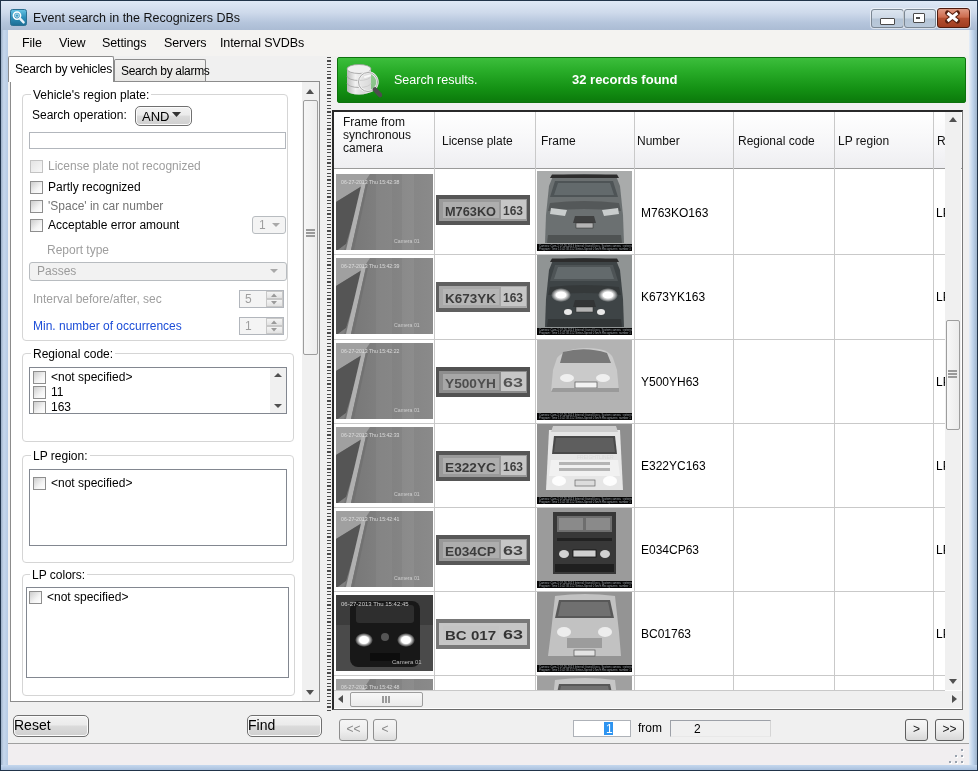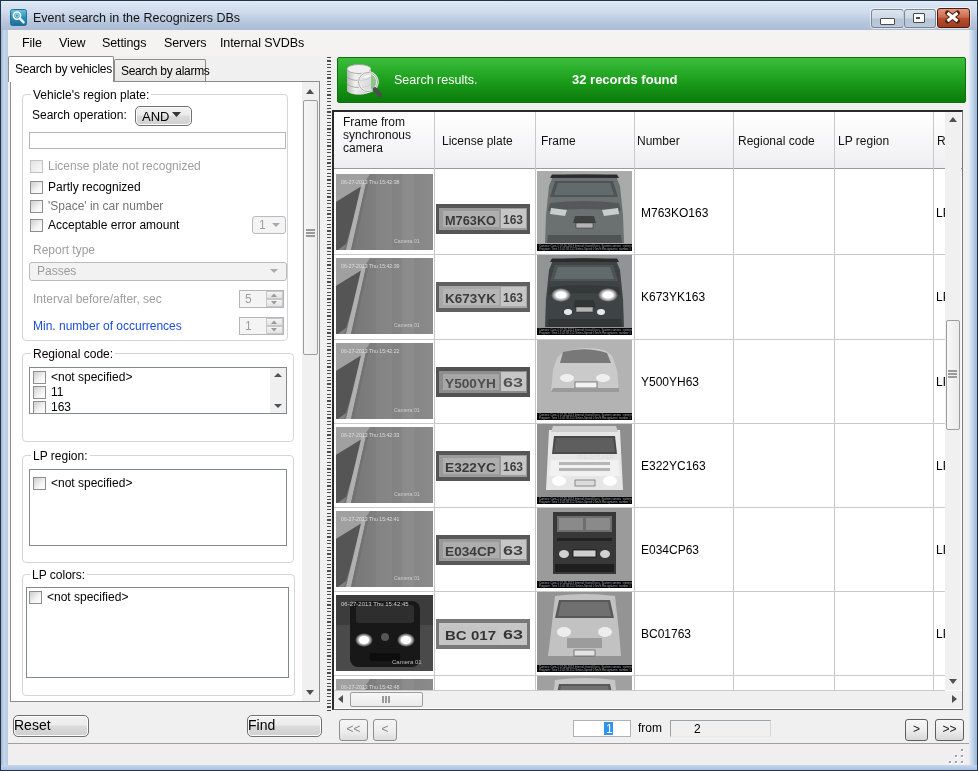--- a/index.html
+++ b/index.html
@@ -101,21 +101,21 @@
 <div class="txt" style="left:48px;top:180px;font-size:12px;color:#000">Partly recognized</div>
 <div class="cb" style="left:30px;top:200px"></div>
 <div class="txt" style="left:48px;top:199px;font-size:12px;color:#737373">'Space' in car number</div>
 <div class="cb" style="left:30px;top:219px"></div>
 <div class="txt" style="left:48px;top:218px;font-size:12px;color:#000">Acceptable error amount</div>
 <div class="abs" style="left:252px;top:216px;width:34px;height:18px;border:1px solid #b8bcc0;border-radius:3px;background:#f4f4f4;box-sizing:border-box"></div>
 <div class="txt" style="left:259px;top:218px;font-size:12px;color:#9e9e9e">1</div>
 <svg class="abs" style="left:272px;top:223px" width="9" height="5">
     <path d="M0 0 L8 0 L4 4 Z" fill="#a9a9a9"></path>
   </svg>
-<div class="txt" style="left:33px;top:243px;font-size:12px;color:#9e9e9e">Report type</div>
+<div class="txt" style="left:47px;top:243px;font-size:12px;color:#9e9e9e">Report type</div>
 <div class="abs" style="left:29px;top:262px;width:258px;height:19px;border:1px solid #b8bcc0;border-radius:3px;background:#f2f2f2;box-sizing:border-box"></div>
 <div class="txt" style="left:37px;top:264px;font-size:12px;color:#9b9b9b">Passes</div>
 <svg class="abs" style="left:270px;top:269px" width="9" height="5">
     <path d="M0 0 L8 0 L4 4 Z" fill="#a9a9a9"></path>
   </svg>
 <div class="txt" style="left:33px;top:292px;font-size:12px;color:#9e9e9e">Interval before/after, sec</div>
 <div class="abs" style="left:239px;top:290px;width:45px;height:18px;border:1px solid #b2b6bc;background:#f4f4f4;box-sizing:border-box"></div>
 <div class="txt" style="left:245px;top:292px;font-size:12px;color:#9e9e9e">5</div>
 <div class="abs" style="left:266px;top:291px;width:17px;height:8px;border:1px solid #c8c8c8;background:linear-gradient(180deg,#f4f4f4,#e2e2e2);box-sizing:border-box"></div>
 <div class="abs" style="left:266px;top:299px;width:17px;height:8px;border:1px solid #c8c8c8;background:linear-gradient(180deg,#f4f4f4,#e2e2e2);box-sizing:border-box"></div>
@@ -219,21 +219,21 @@
 <rect x="40" width="16" height="76" fill="#ffffff" opacity="0.04"></rect>
 <rect x="66" width="12" height="76" fill="#ffffff" opacity="0.05"></rect>
 <polygon points="0,0 34,0 26,12 0,28" fill="#a0a0a0"></polygon>
 <polygon points="0,28 26,12 27,14 10,70 2,76 0,76" fill="#555555"></polygon>
 <polygon points="2,76 10,70 8,76" fill="#808080"></polygon>
 <polygon points="26,8 30,9 15,76 10,76" fill="#b0b0b0"></polygon>
 <polygon points="30,9 32,10 18,76 15,76" fill="#727272"></polygon>
 <text x="5" y="10" font-size="5.2" fill="#e6e6e6" opacity="0.85" font-family="Liberation Sans">06-27-2013 Thu 15:42:38</text>
 <text x="58" y="69" font-size="5.2" fill="#d5d5d5" opacity="0.9" font-family="Liberation Sans">Camera 01</text>
 </svg></div>
-<div class="abs" style="left:436px;top:204px;width:80px;height:30px"><svg width="94" height="30" viewBox="0 0 94 30" preserveAspectRatio="none">
+<div class="abs" style="left:436px;top:195px;width:80px;height:30px"><svg width="94" height="30" viewBox="0 0 94 30" preserveAspectRatio="none">
 <rect width="94" height="30" fill="#565656"></rect>
 <rect x="3" y="4" width="88" height="22" fill="#9a9a9a"></rect>
 <rect x="7" y="7" width="56" height="16" fill="#c2c2c2" opacity="0.5"></rect>
 <text x="9" y="20.5" font-size="13.5" font-family="Liberation Sans" font-weight="bold" fill="#1f1f1f" textLength="51" lengthAdjust="spacingAndGlyphs" opacity="0.82">M763KO</text>
 <rect x="65" y="5" width="25" height="19" fill="#c6c6c6"></rect>
 <text x="67" y="19.5" font-size="12" font-family="Liberation Sans" font-weight="bold" fill="#1f1f1f" textLength="20" lengthAdjust="spacingAndGlyphs" opacity="0.82">163</text>
 </svg></div>
 <div class="abs" style="left:537px;top:171px;width:95px;height:80px"><svg width="95" height="80" viewBox="0 0 95 80" preserveAspectRatio="none">
 <rect width="95" height="80" fill="#a9abab"></rect>
 <path d="M16 5 Q47 1 79 5 L83 15 L86 44 L87 72 L8 72 L9 44 L12 15 Z" fill="#6b7071"></path>

